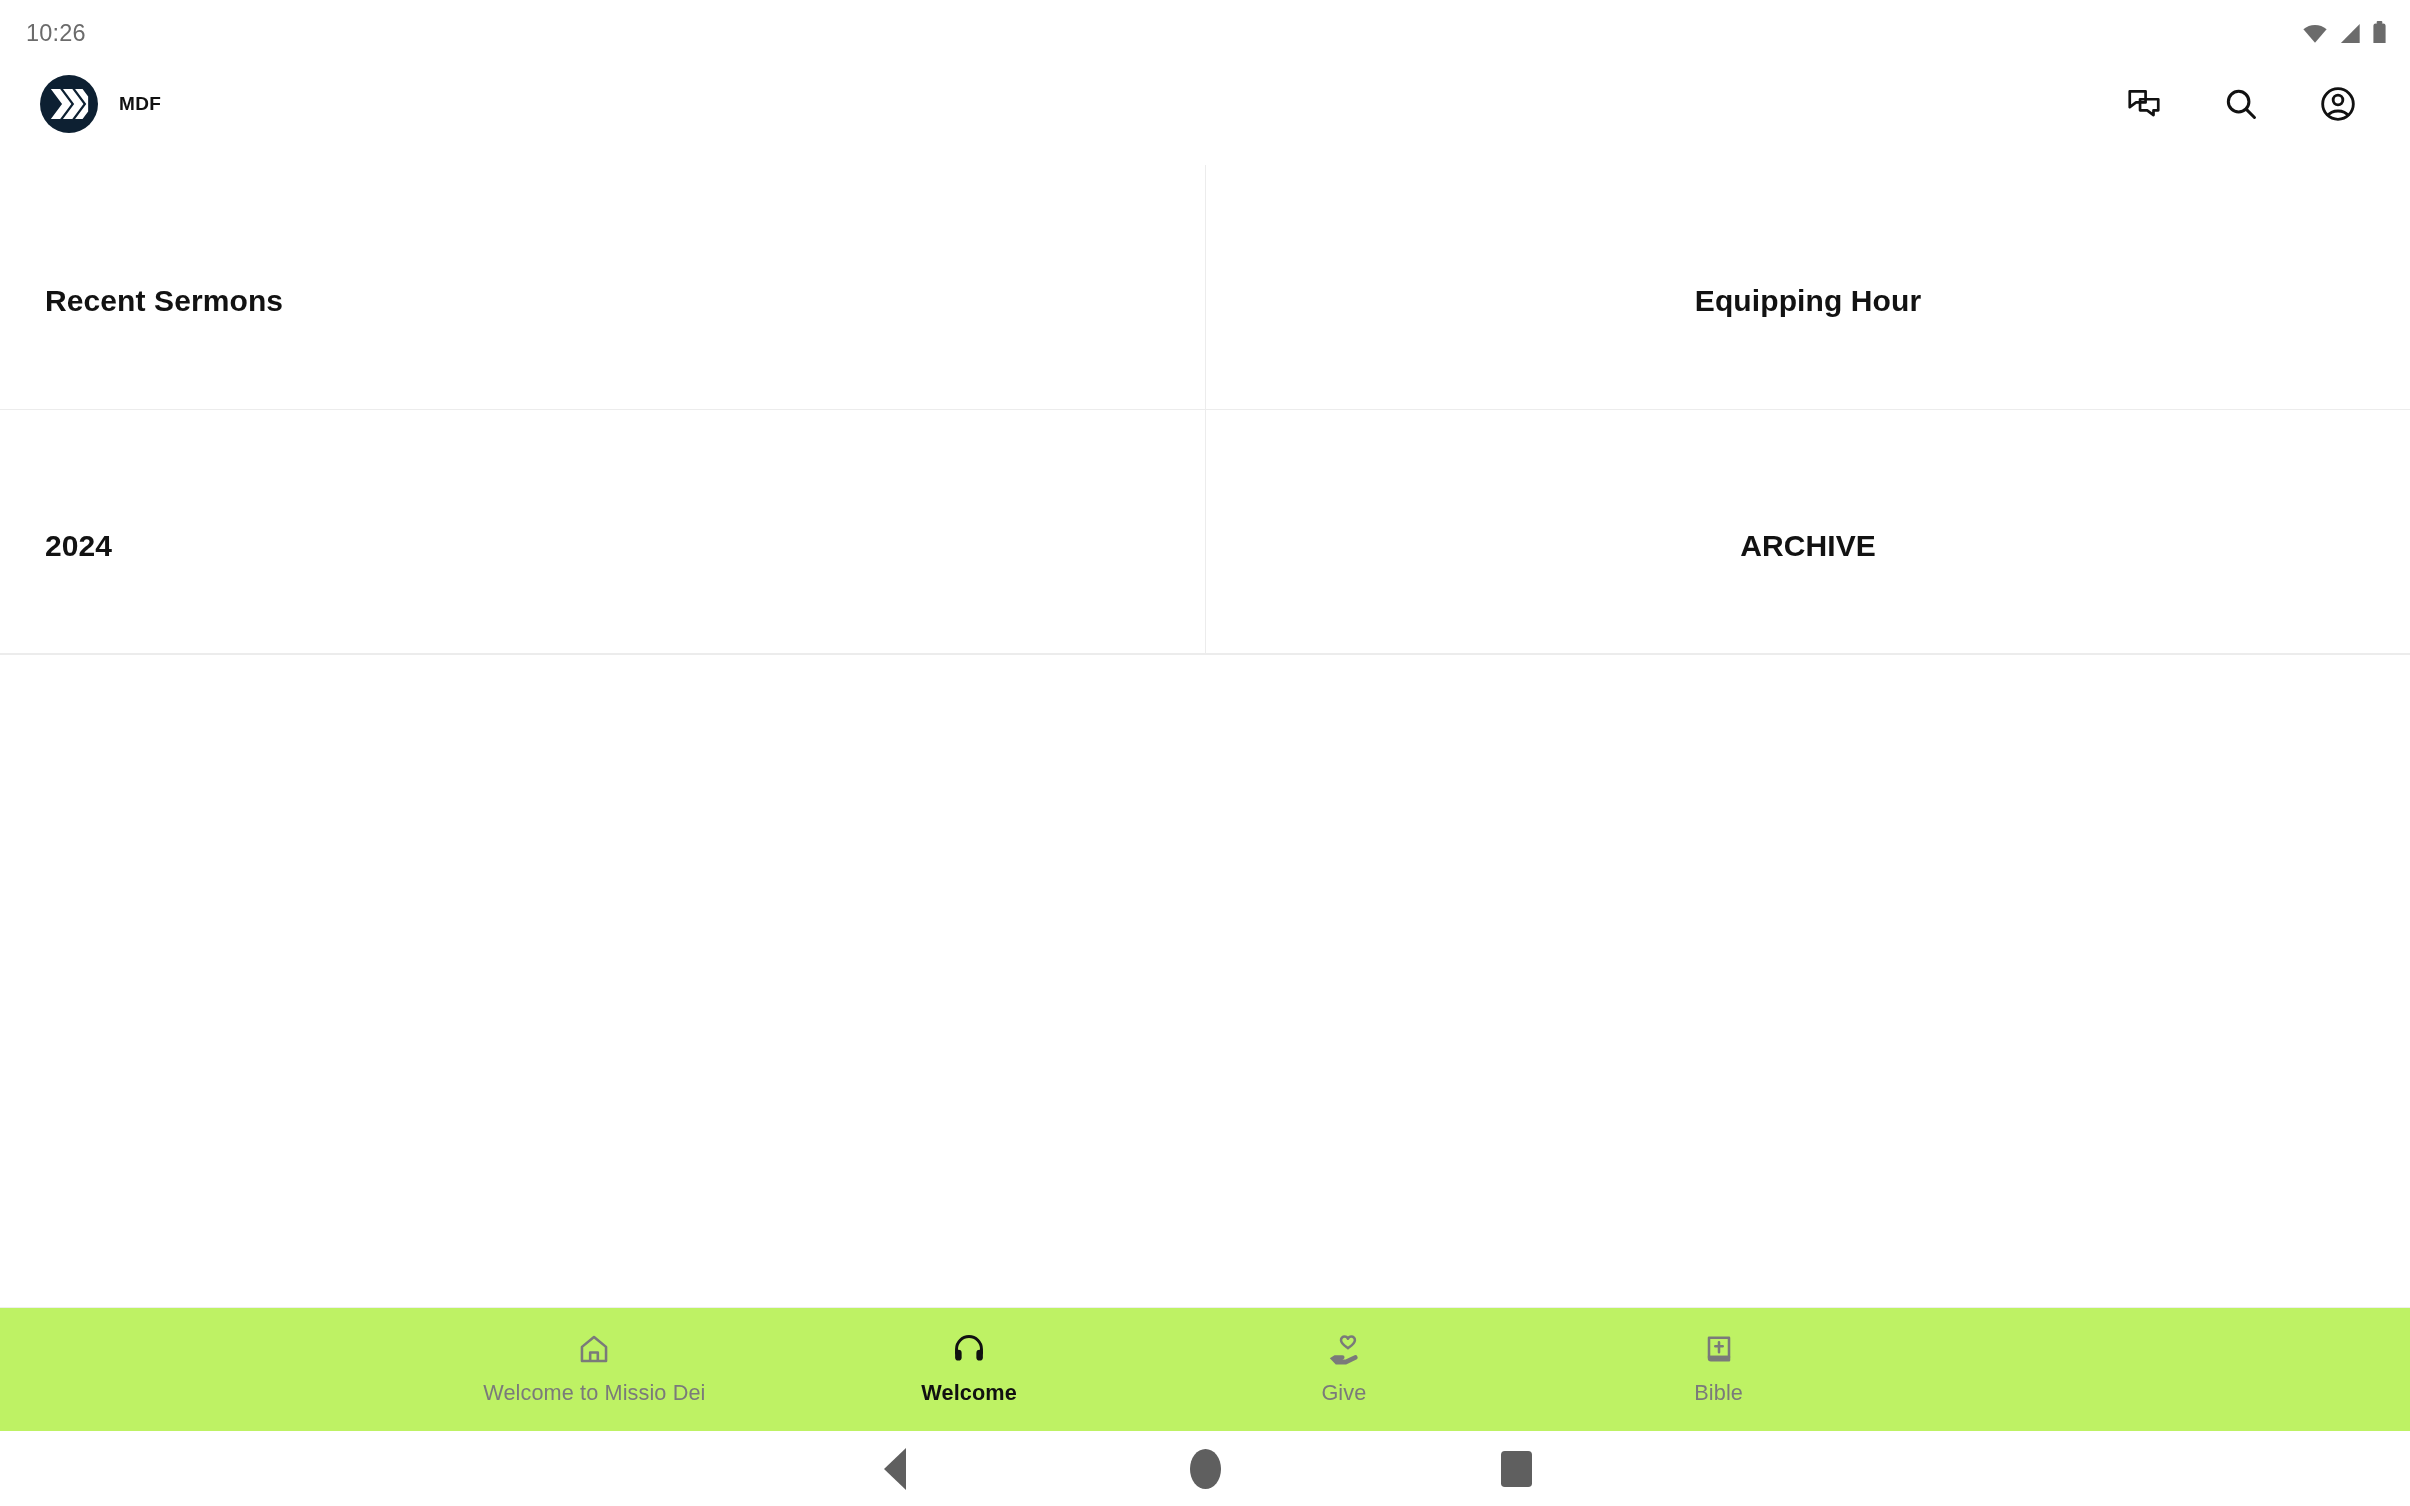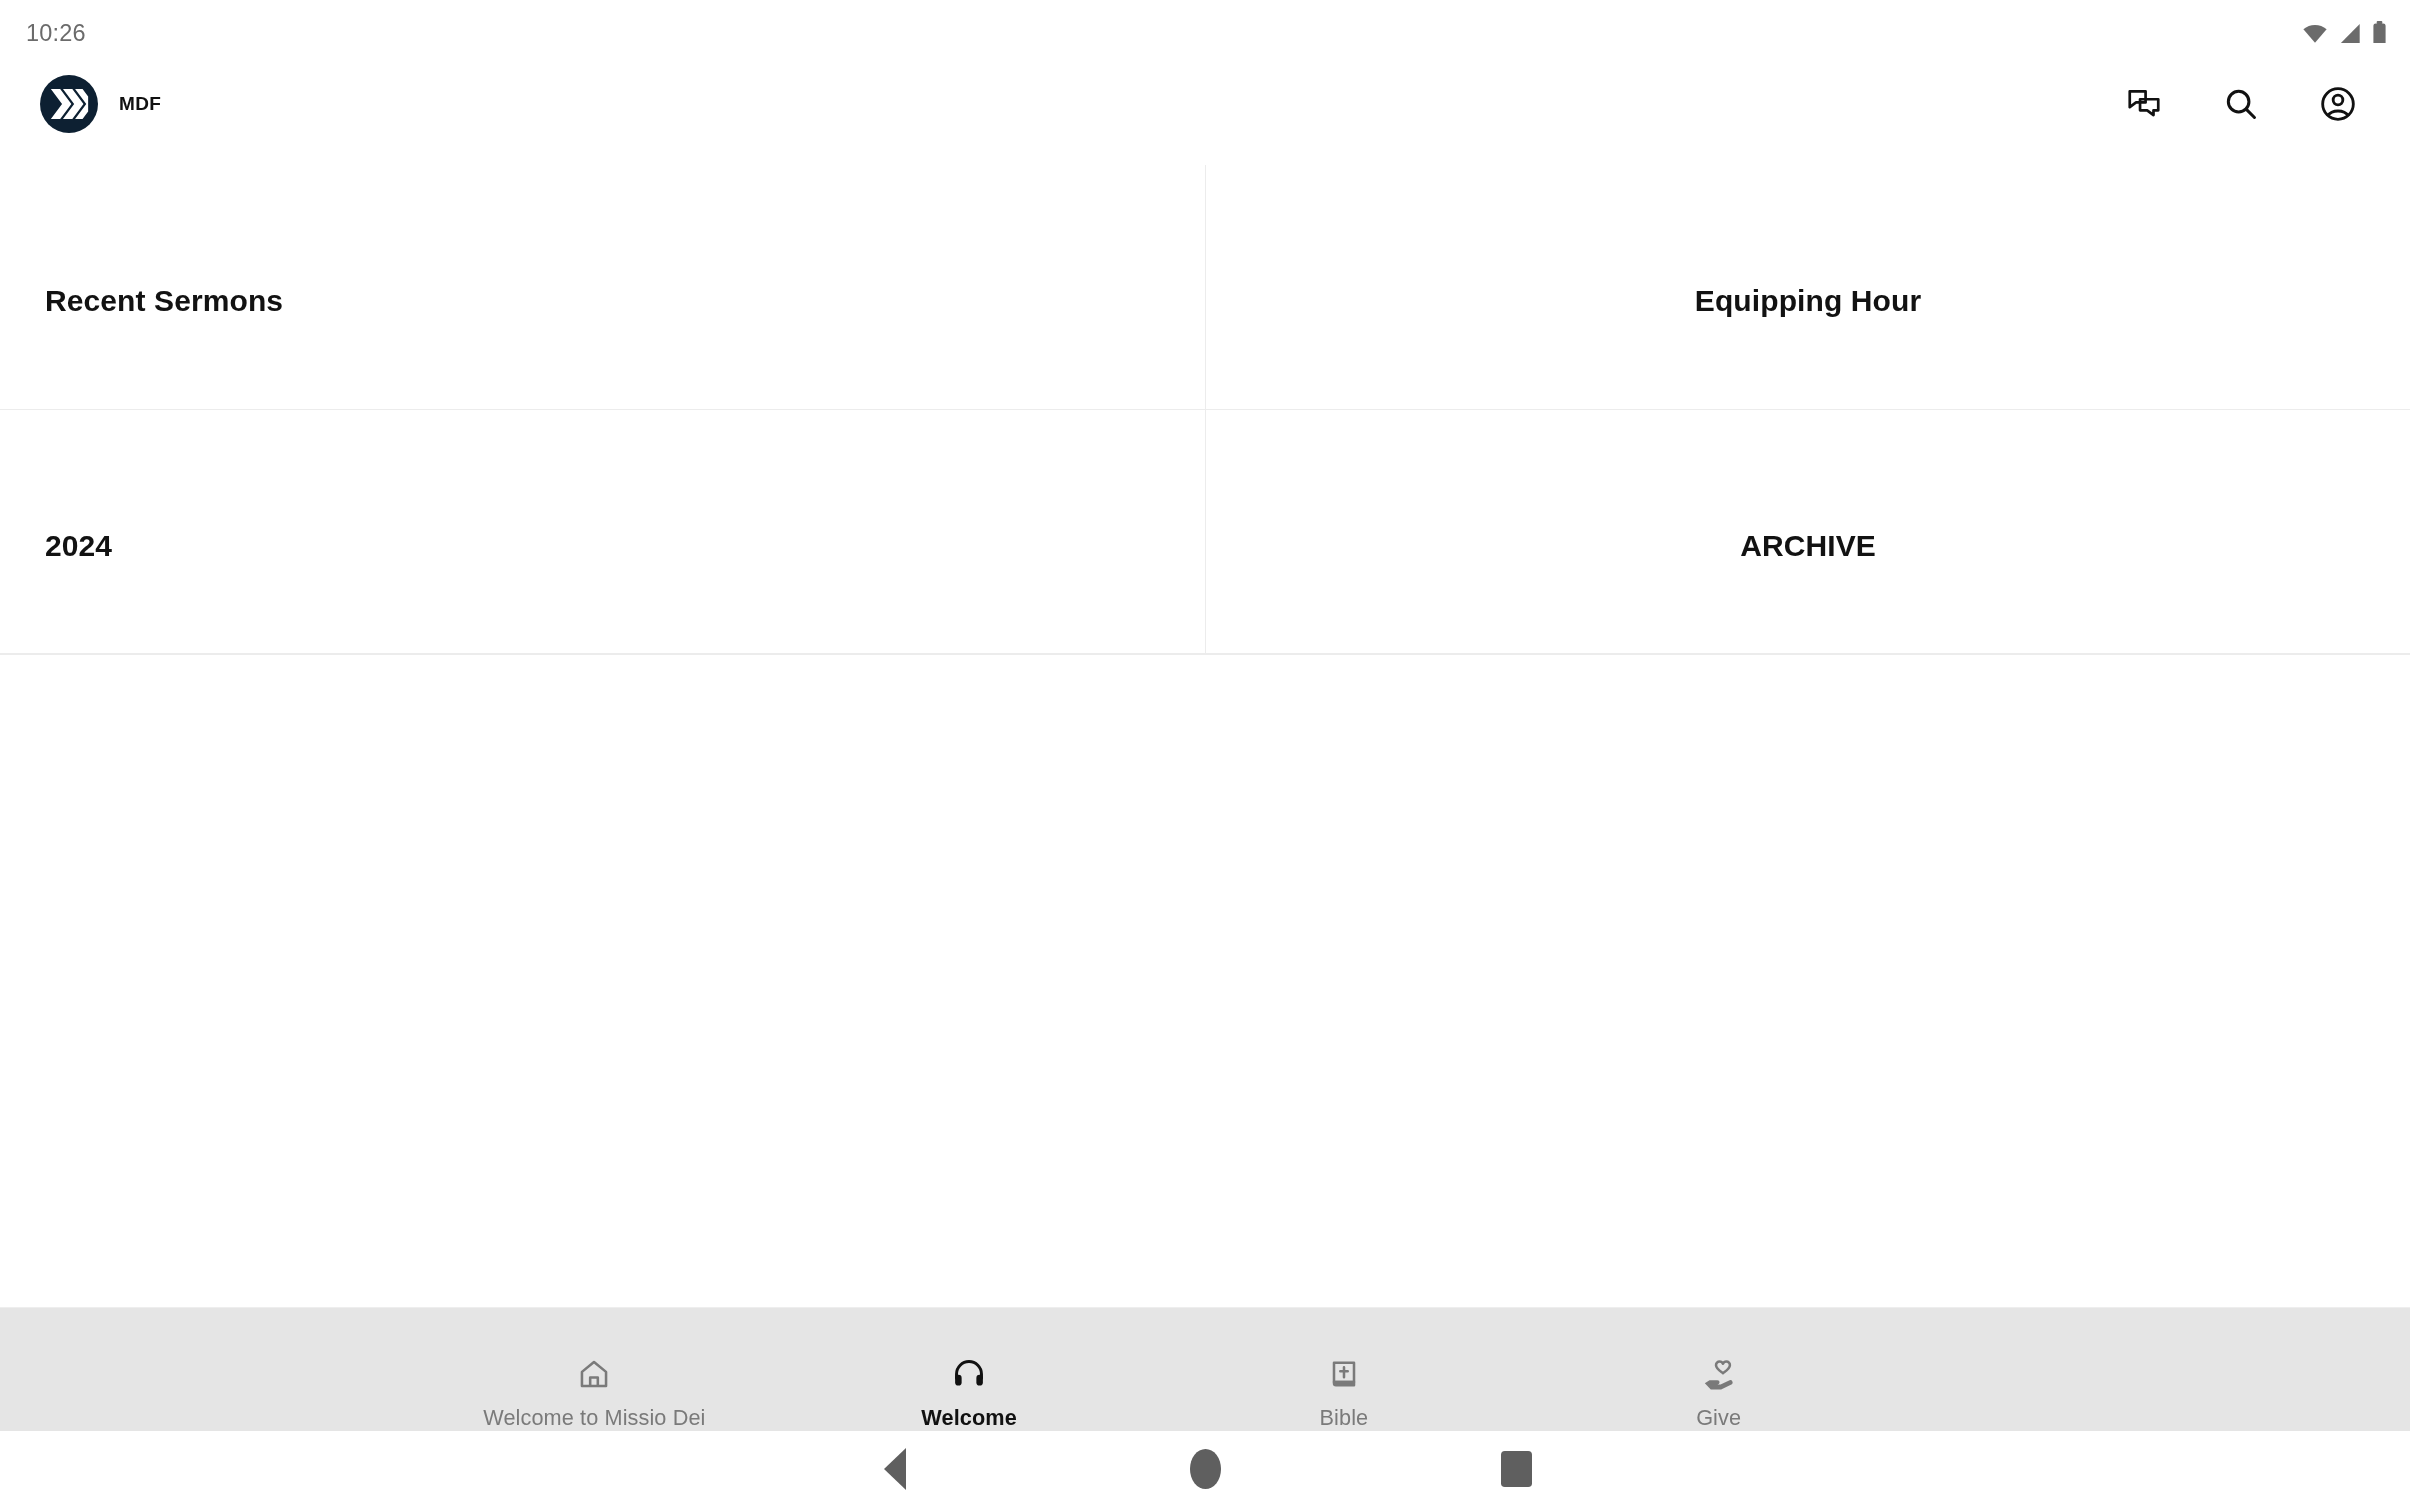--- a/index.html
+++ b/index.html
@@ -69,22 +69,22 @@
   }
   .grid-bottom-rule{
     position:absolute; top:653px; left:0; width:2411px; height:1.9px;
     background:#ececec;
   }
 
   
   .bottom-nav{
     position:absolute; left:0; top:1307px; width:2411px; height:124px;
     border-top:1.9px solid #eeeeee;
-    background:#e5e5e5;
-    display:flex; align-items:flex-end;
+    background:#bef264;
+    display:flex; align-items:flex-start;
     padding-left:407px; padding-right:505px;
   }
   .nav-item{
     flex:1 1 0;
     display:flex; flex-direction:column; align-items:center;
     padding-top:21px; gap:11.3px;
     cursor:pointer;
   }
   .nav-icon{ height:40px; display:flex; align-items:center; justify-content:center; }
   .nav-icon svg{ display:block; }
@@ -220,39 +220,39 @@
         <path d="M3.2 15 V12 A8.8 8.8 0 0 1 20.8 12 V15" fill="none" stroke="#111" stroke-width="2.1" stroke-linecap="round"></path>
         <rect x="2.2" y="12.6" width="4.6" height="7.6" rx="2.2" fill="#111"></rect>
         <rect x="17.2" y="12.6" width="4.6" height="7.6" rx="2.2" fill="#111"></rect>
       </svg>
     </span>
     <span class="nav-label">Welcome</span>
   </div>
 
   <div class="nav-item">
     <span class="nav-icon">
+      <svg width="34" height="34" viewBox="0 0 24 24">
+        <path d="M17.2 3.2 a2.6 2.6 0 0 0 -2.4 1.6 a2.6 2.6 0 0 0 -2.4 -1.6 a2.5 2.5 0 0 0 -2.5 2.6 c0 2.3 3 4.2 4.9 5.6 c1.9 -1.4 4.9 -3.3 4.9 -5.6 a2.5 2.5 0 0 0 -2.5 -2.6 z" fill="none" stroke="#7a7a7a" stroke-width="1.8" stroke-linejoin="round"></path>
+        <path d="M2 18.6 l3.3 -2.2 h5.6 a1.5 1.5 0 0 1 0 3 h-2.4 h4.6 l6.4 -3 a1.7 1.7 0 0 1 1.6 2.9 l-7.6 3.6 h-7.3 z" fill="#7a7a7a"></path>
+      </svg>
+    </span>
+    <span class="nav-label">Give</span>
+  </div>
+
+  <div class="nav-item">
+    <span class="nav-icon">
       <svg width="32" height="32" viewBox="0 0 24 24" fill="none" stroke="#7a7a7a" stroke-width="1.9" stroke-linejoin="round">
         <path d="M4.5 3.5 H19.5 V18 H4.5 Z"></path>
         <path d="M4.5 18 H19.5 V20.5 H6 A1.5 1.5 0 0 1 4.5 19 Z" fill="#7a7a7a"></path>
         <path d="M12 7 V14.5 M9.2 10 H14.8" stroke-linecap="round"></path>
       </svg>
     </span>
     <span class="nav-label">Bible</span>
   </div>
 
-  <div class="nav-item">
-    <span class="nav-icon">
-      <svg width="34" height="34" viewBox="0 0 24 24">
-        <path d="M17.2 3.2 a2.6 2.6 0 0 0 -2.4 1.6 a2.6 2.6 0 0 0 -2.4 -1.6 a2.5 2.5 0 0 0 -2.5 2.6 c0 2.3 3 4.2 4.9 5.6 c1.9 -1.4 4.9 -3.3 4.9 -5.6 a2.5 2.5 0 0 0 -2.5 -2.6 z" fill="none" stroke="#7a7a7a" stroke-width="1.8" stroke-linejoin="round"></path>
-        <path d="M2 18.6 l3.3 -2.2 h5.6 a1.5 1.5 0 0 1 0 3 h-2.4 h4.6 l6.4 -3 a1.7 1.7 0 0 1 1.6 2.9 l-7.6 3.6 h-7.3 z" fill="#7a7a7a"></path>
-      </svg>
-    </span>
-    <span class="nav-label">Give</span>
-  </div>
-
 </div>
 
 <div class="system-nav">
   <div class="sys-btn sys-back">
     <span class="tri-back"></span>
   </div>
   <div class="sys-btn sys-home">
     <span class="circle-home"></span>
   </div>
   <div class="sys-btn sys-recents">

